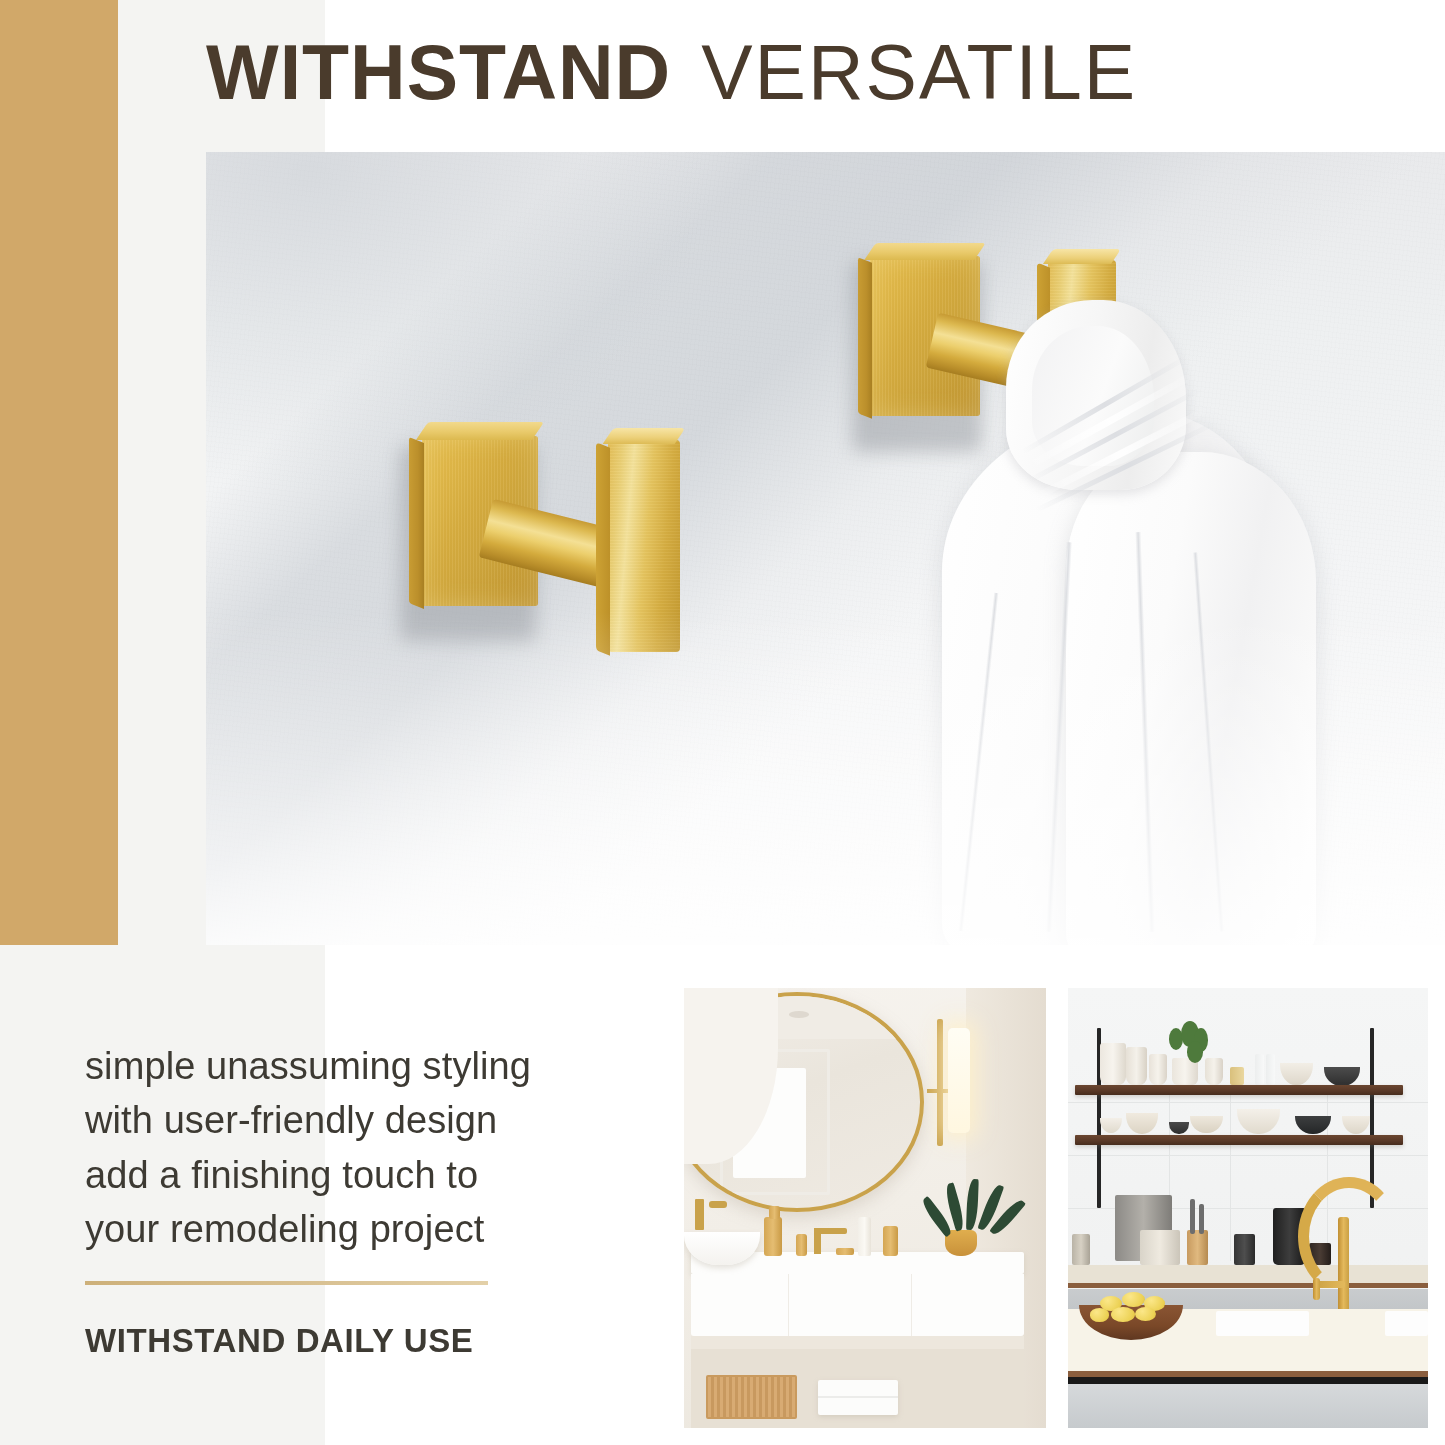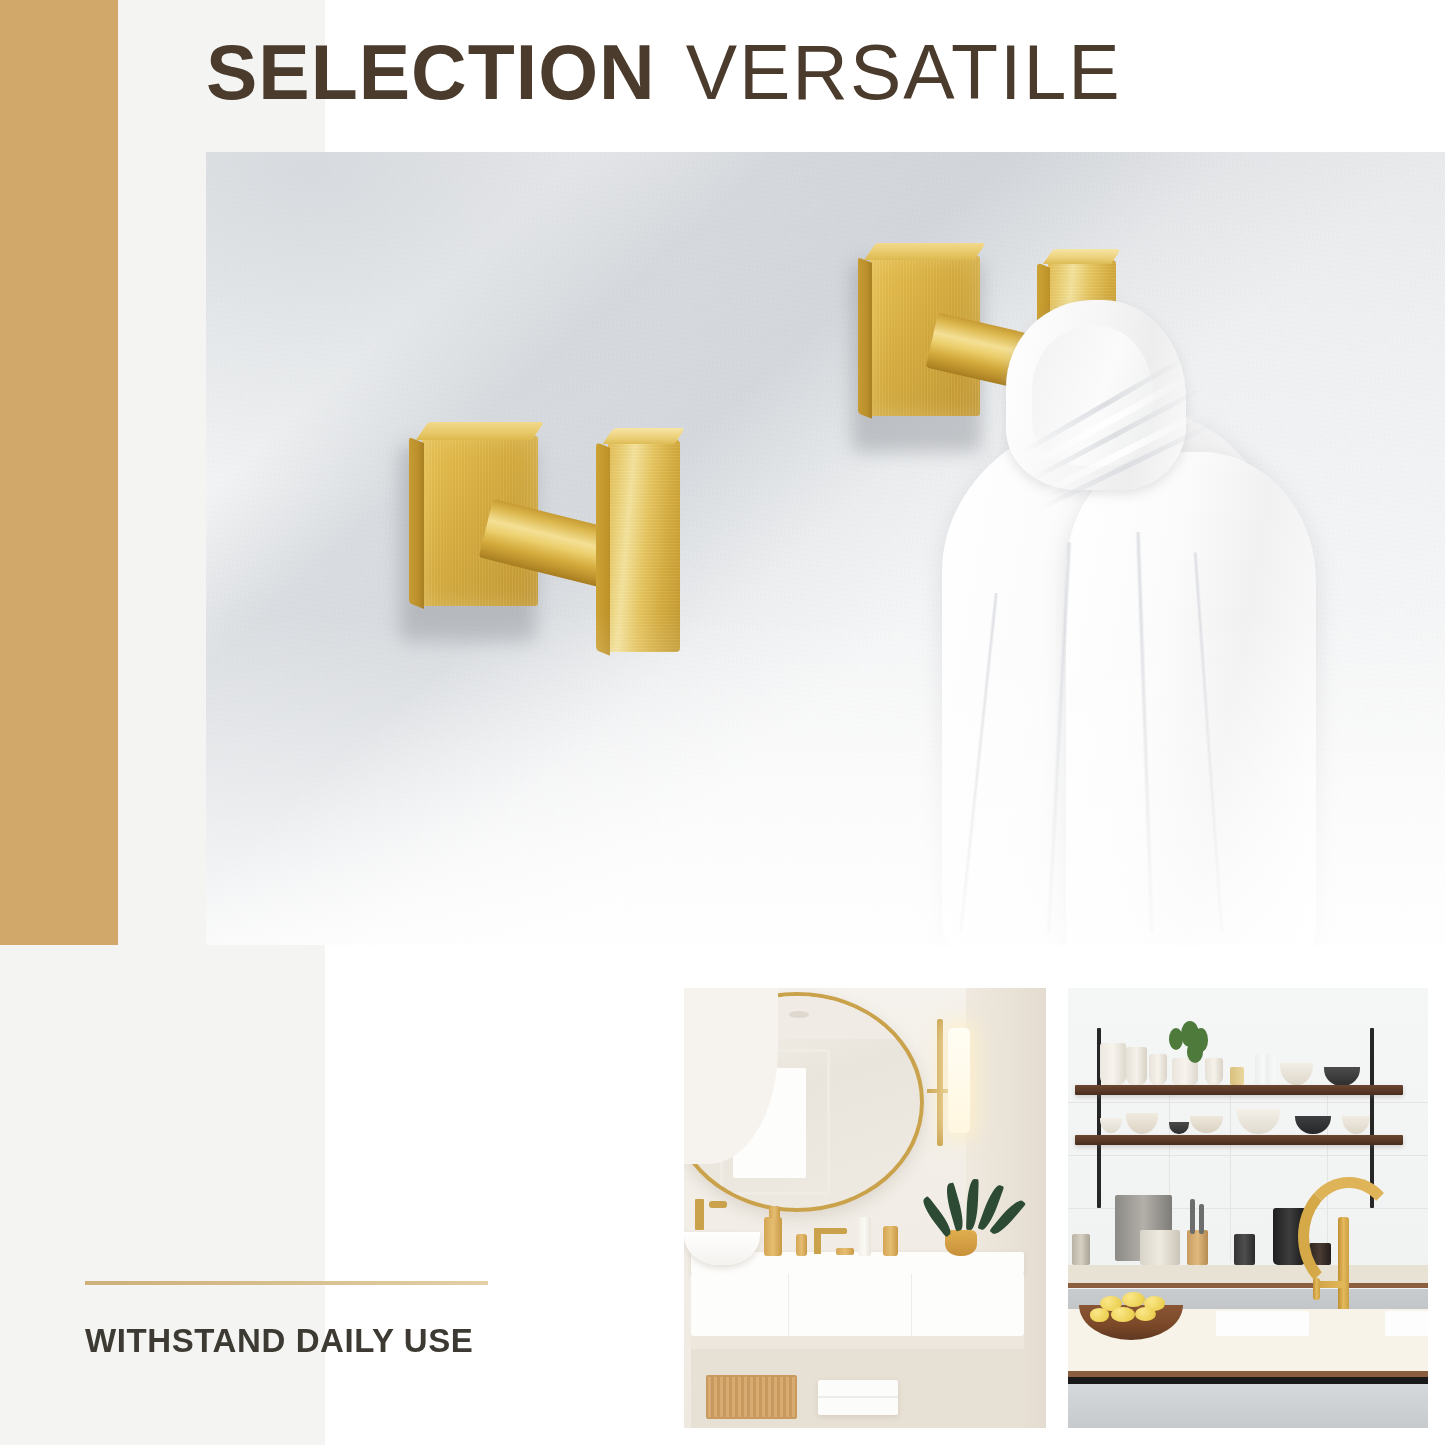--- a/index.html
+++ b/index.html
@@ -163,21 +163,21 @@
 </style>
 </head>
 <body>
 
 <div id="page">
 
   <div class="bg-light-panel"></div>
   <div class="gold-bar"></div>
 
   <div class="headline">
-    <span class="w1">SELECTION</span><span class="w2">VERSATILE</span>
+    <span class="w1">WITHSTAND</span><span class="w2">VERSATILE</span>
   </div>
 
   <div class="hero">
     <div class="wall"></div>
     <div class="wall-tex"></div>
     <div class="corner-shade"></div>
 
     <div class="hook" style="left:640px;top:82px;width:290px;height:300px;">
       <div class="shadow" style="left:6px;top:28px;width:130px;height:190px;"></div>
 
@@ -235,20 +235,26 @@
       <div class="bar" style="left:212px;top:26px;width:72px;height:212px;">
         <div class="bface"></div>
         <div class="btop" style="top:-12px;height:16px;border-radius:4px 4px 0 0;transform:skewX(-34deg);"></div>
         <div class="bside" style="left:-12px;top:5px;width:14px;height:208px;border-radius:4px 0 0 4px;transform:skewY(22deg);"></div>
       </div>
     </div>
 
     <div class="bottom-glow"></div>
   </div>
 
+  <div class="copy">
+    <div>simple unassuming styling</div>
+    <div>with user-friendly design</div>
+    <div>add a finishing touch to</div>
+    <div>your remodeling project</div>
+  </div>
   <div class="divider"></div>
   <div class="tagline">WITHSTAND DAILY USE</div>
 
   <div class="thumb" id="thumb-bath">
     <div class="bath-wall"></div>
     <div class="bath-wall-r"></div>
 
     <div class="mirror">
       <div class="m-ceil"></div>
       <div class="m-dot"></div>

